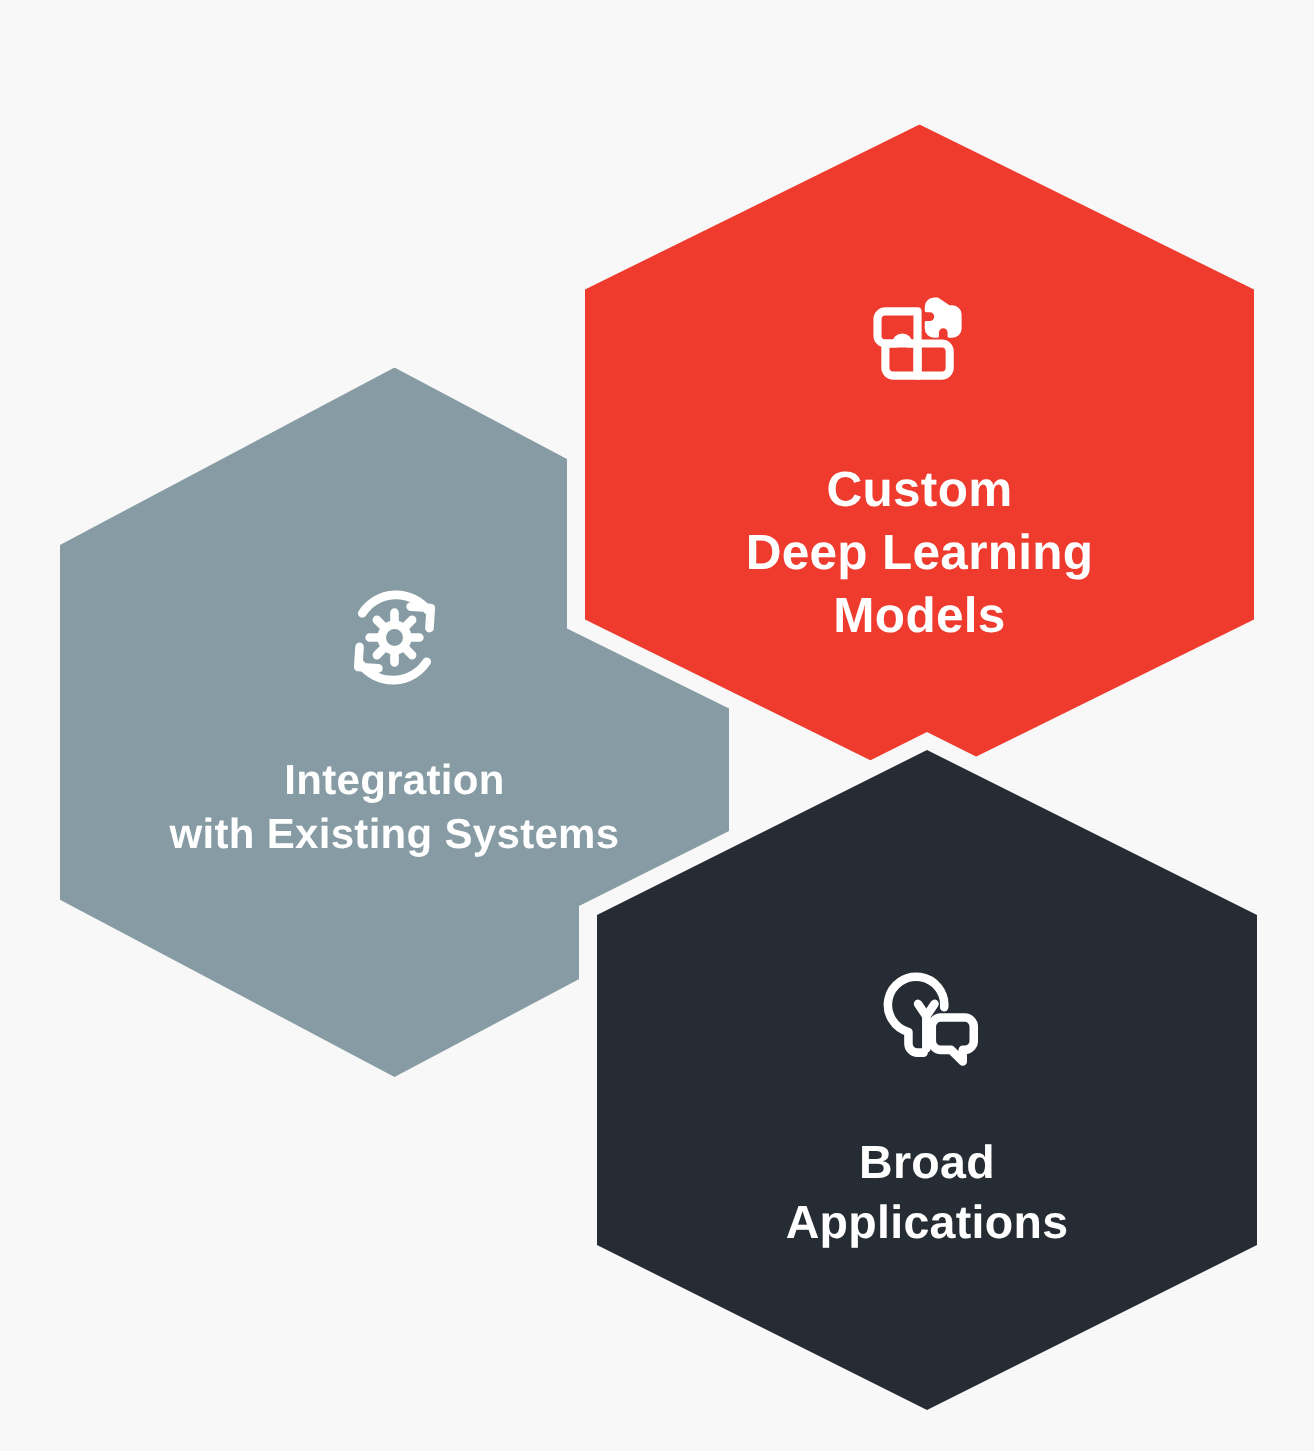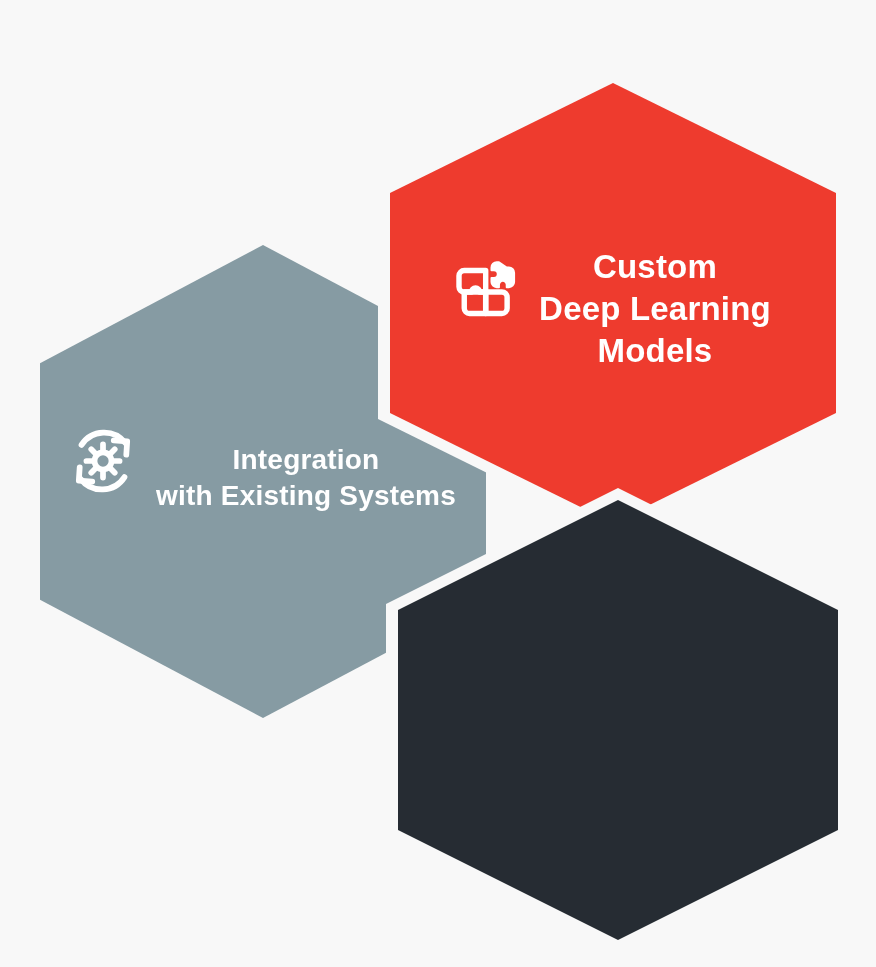--- a/index.html
+++ b/index.html
@@ -32,21 +32,21 @@
     position: absolute;
     inset: 0;
     
     clip-path: polygon(50% 0%, 100% 25%, 100% 75%, 50% 100%, 0% 75%, 0% 25%);
     border-radius: 34px;
   }
   .hex-content {
     position: relative;
     z-index: 2;
     display: flex;
-    flex-direction: row;
+    flex-direction: column;
     align-items: center;
     justify-content: center;
     width: 100%;
     text-align: center;
     pointer-events: none;
   }
 
   
   .hex-halo {
     position: absolute;
@@ -150,15 +150,33 @@
       </span>
       <div class="hex-label">Custom
 Deep Learning
 Models</div>
     </div>
   </div>
 
   <div class="hex-halo" id="hex-dark-halo"></div>
   <div class="hex" id="hex-dark">
     <div class="hex-shape" style="background:#262c33"></div>
+    <div class="hex-content">
+      <span class="hex-icon">
+        <svg width="88" height="88" viewBox="0 0 96 96" fill="none" stroke="#ffffff" stroke-width="6.2" stroke-linecap="round" stroke-linejoin="round">
+
+          <path d="M60.5 42 A20.5 20.5 0 1 0 34.5 60 v8.5
+                   a6.5 6.5 0 0 0 6.5 6.5 h4.5"></path>
+
+          <path d="M47.5 72 V48.5"></path>
+          <path d="M41.5 39.5 l6 9 l6 -9"></path>
+
+          <path d="M58 49.5 h17.5 a6.5 6.5 0 0 1 6.5 6.5 v10.5
+                   a6.5 6.5 0 0 1 -6.5 6.5 h-1.5 v8.5 l-8.5 -8.5 h-7.5
+                   a6.5 6.5 0 0 1 -6.5 -6.5 v-10.5 a6.5 6.5 0 0 1 6.5 -6.5 z"></path>
+        </svg>
+      </span>
+      <div class="hex-label">Broad
+Applications</div>
+    </div>
   </div>
 
 </div>
 
 </body></html>

